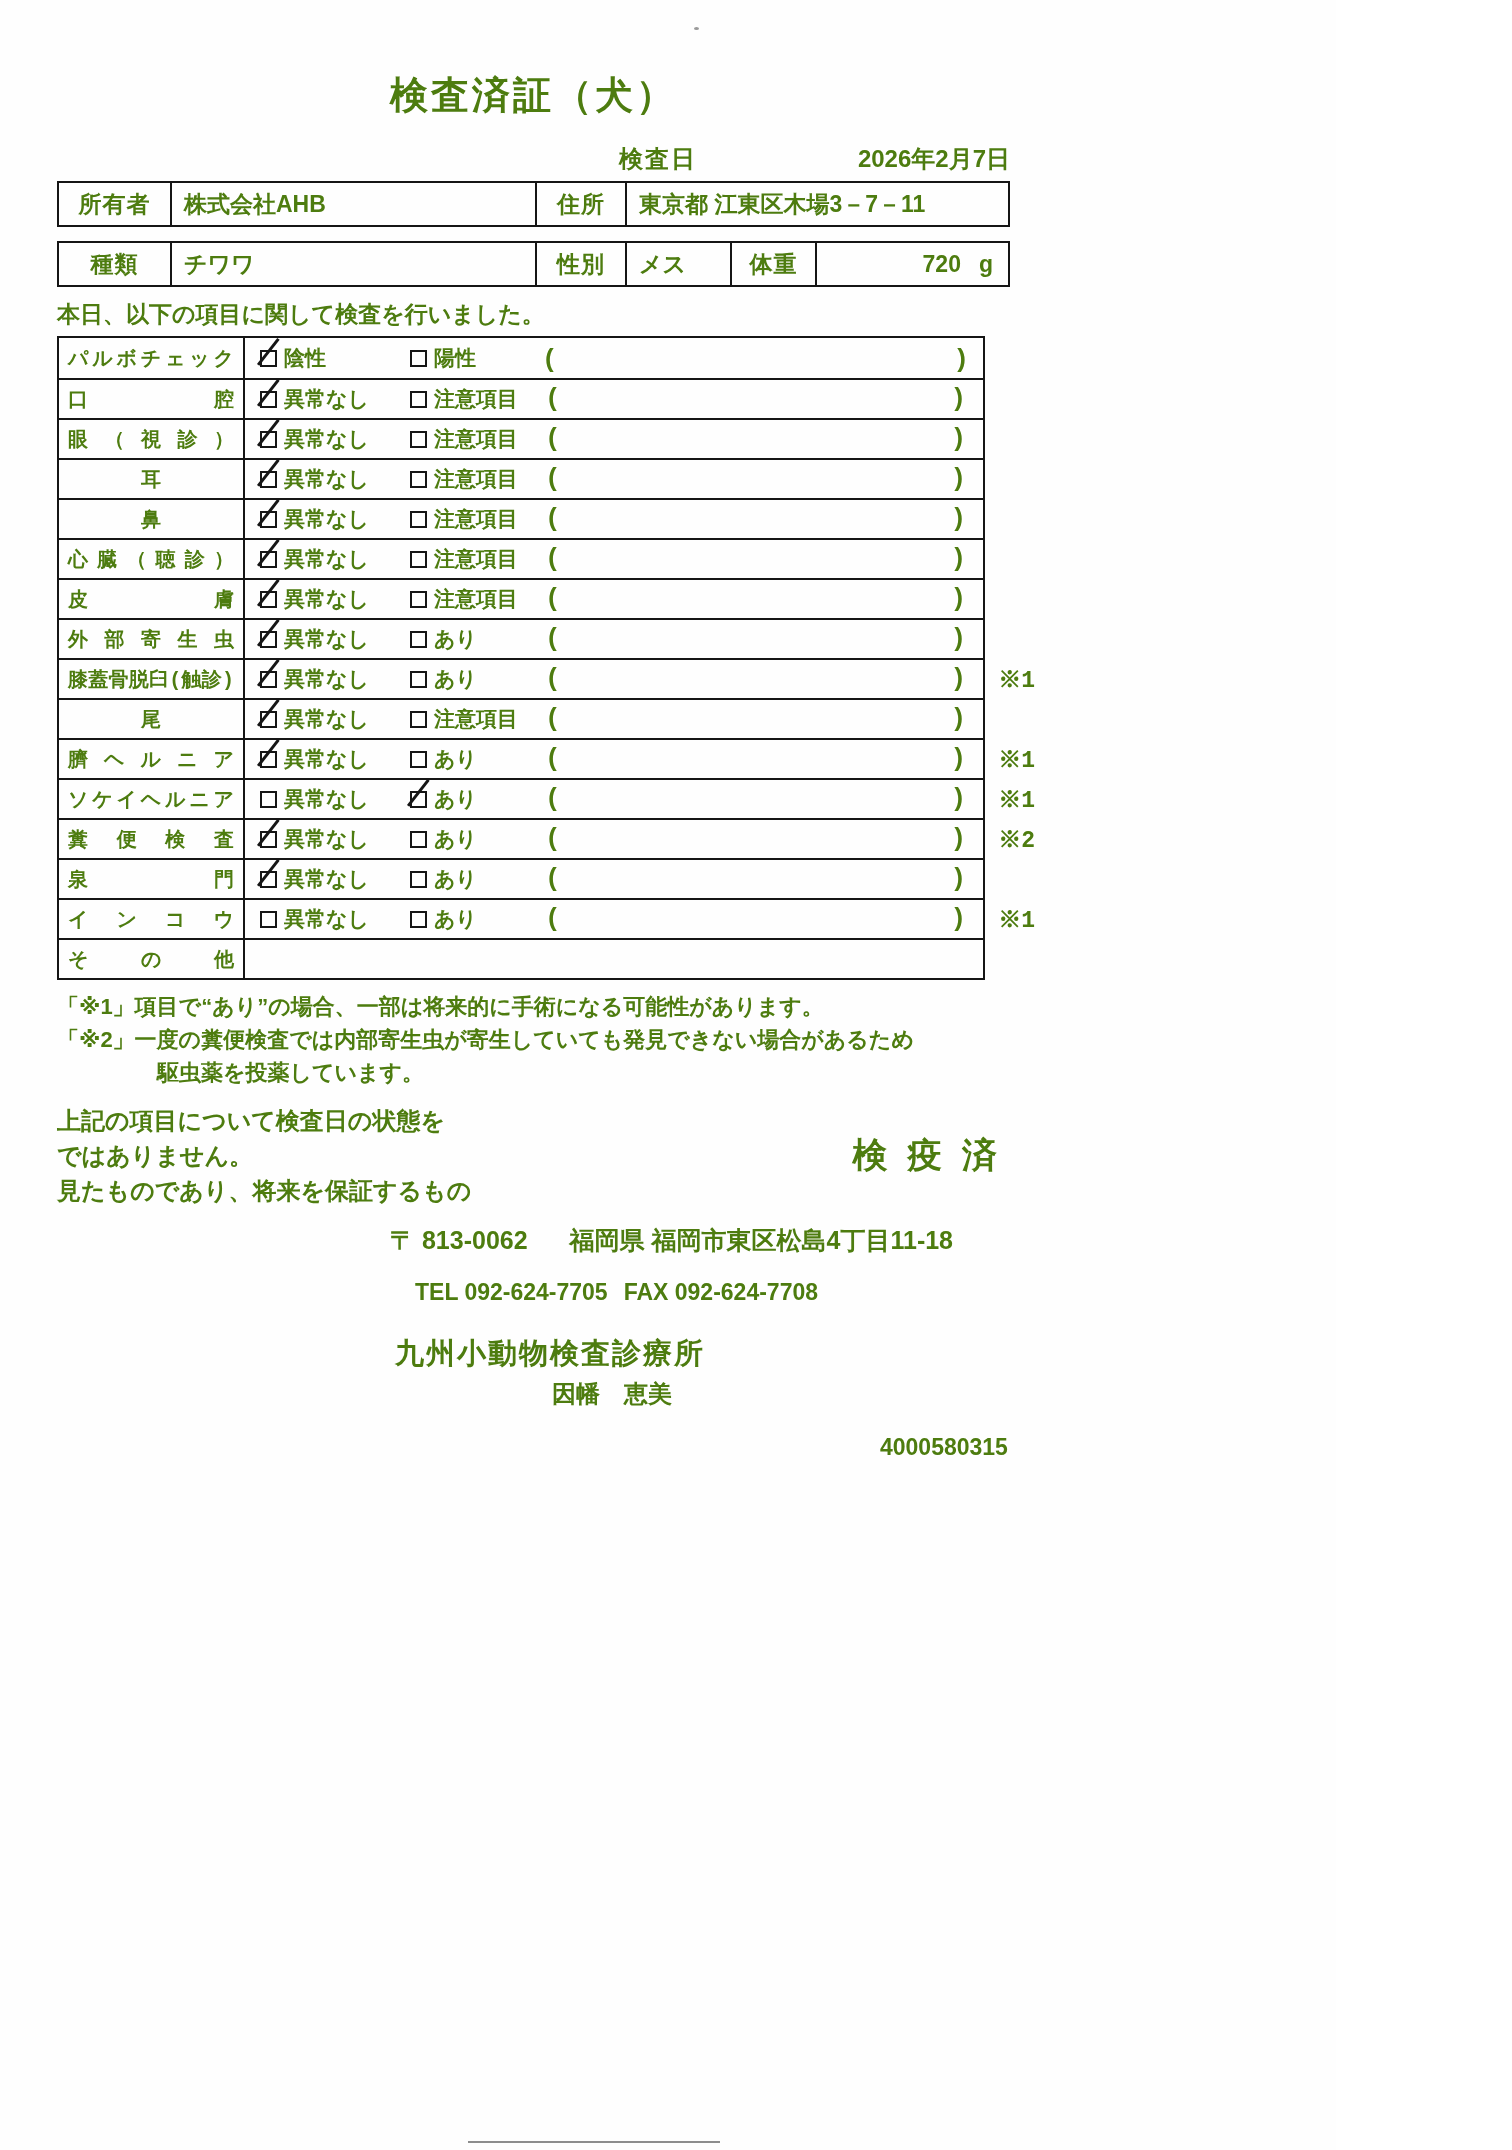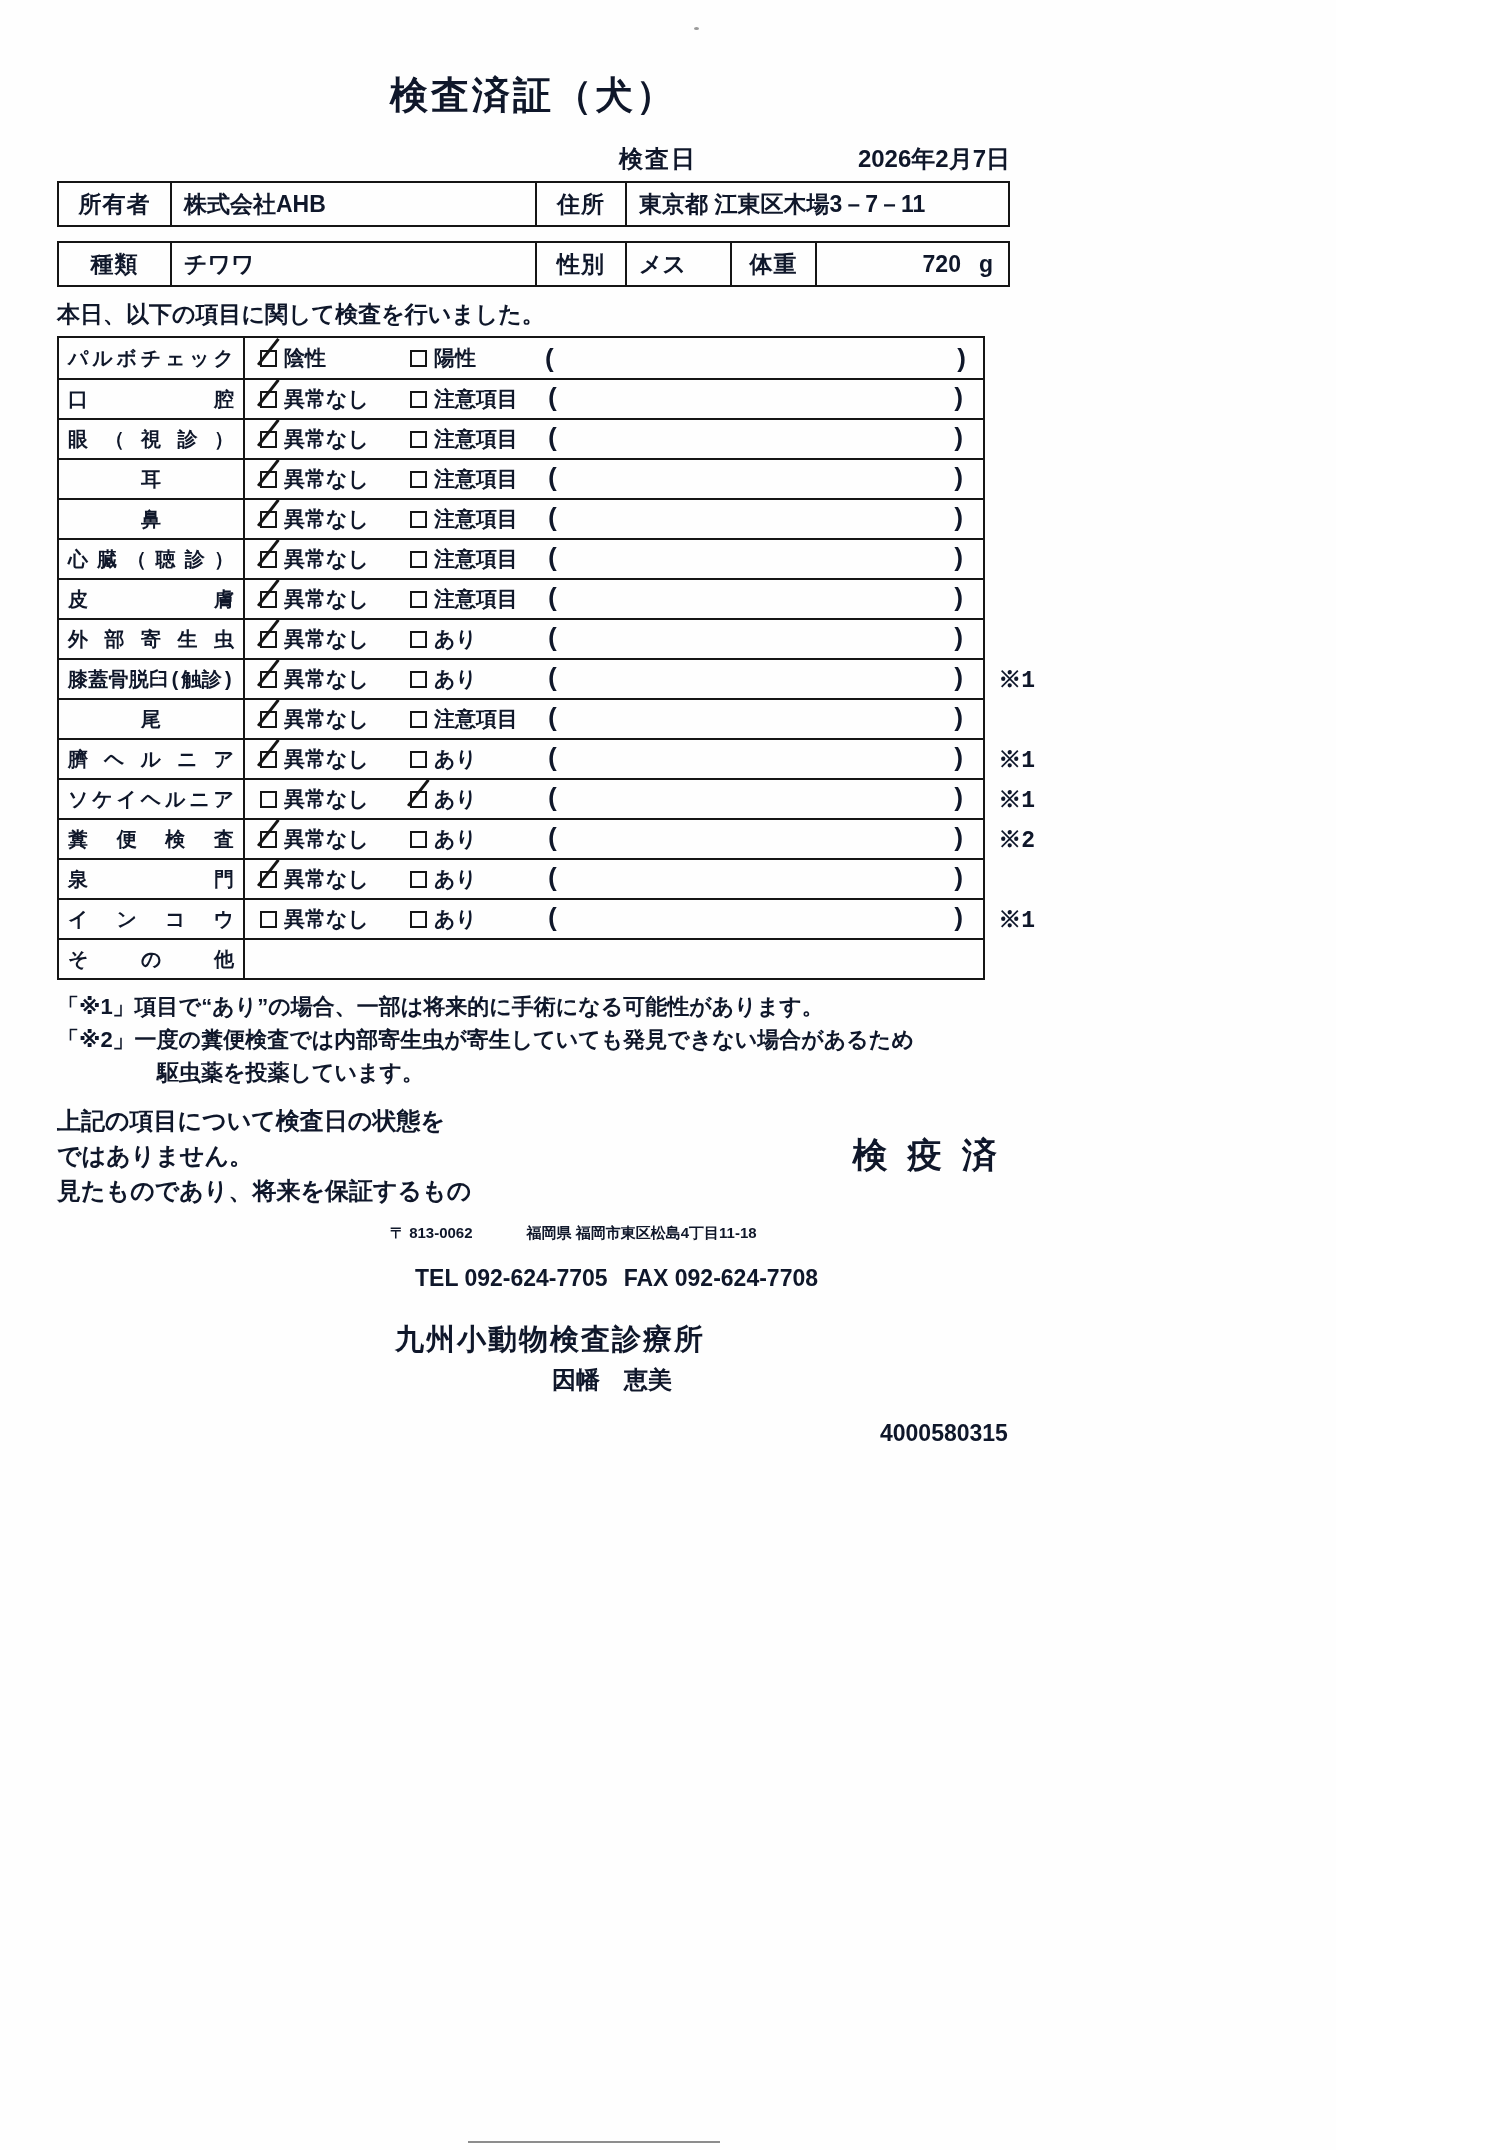--- a/index.html
+++ b/index.html
@@ -1,17 +1,17 @@
 <!DOCTYPE html>
 <html lang="ja"><head>
 <meta charset="utf-8">
 <style>
   * { margin:0; padding:0; box-sizing:border-box; }
   body { background:#ffffff; font-family:"Liberation Sans","DejaVu Sans",sans-serif; }
-  .page { position:relative; width:1336px; height:2150px; background:#fefefe; color:#0f172a; overflow:hidden; }
+  .page { position:relative; width:1336px; height:2150px; background:#fefefe; color:#4d7c0f; overflow:hidden; }
   .content { position:absolute; left:57px; top:0; width:953px; }
 
   .title { margin-top:70px; text-align:center; font-size:38px; font-weight:700; letter-spacing:3px; }
 
   .date-row { display:flex; margin-top:22px; font-size:24px; font-weight:600; }
   .date-label { margin-left:562px; letter-spacing:2px; }
   .date-value { margin-left:auto; }
 
   .box-table { border:2.5px solid #151515; }
   .owner-table { margin-top:6px; }
@@ -40,21 +40,21 @@
   .iparen { flex:1; display:flex; justify-content:space-between; align-items:center; padding-right:17px; font-size:26px; font-weight:600; }
   .rownote { position:absolute; right:-52px; top:50%; transform:translateY(-50%); font-size:23px; font-weight:700; white-space:nowrap; }
 
   .footnotes { margin-top:10px; font-size:22px; font-weight:600; line-height:33px; }
   .fnote.indent { padding-left:100px; }
 
   .disclaimer-row { display:flex; align-items:center; margin-top:14px; }
   .disclaimer { font-size:24px; font-weight:700; line-height:35px; }
   .stamp { margin-left:auto; margin-right:8px; font-size:35px; font-weight:700; letter-spacing:5px; white-space:nowrap; }
 
-  .addr-line { margin-top:16px; padding-left:333px; display:flex; gap:54px; font-size:15px; font-weight:600; white-space:nowrap; }
+  .addr-line { margin-top:16px; padding-left:333px; display:flex; gap:42px; font-size:25px; font-weight:600; white-space:nowrap; }
   .tel-line { margin-top:22px; padding-left:358px; display:flex; gap:16px; font-size:23px; font-weight:600; white-space:nowrap; }
   .clinic-name { margin-top:28px; padding-left:338px; font-size:29px; font-weight:700; letter-spacing:2px; }
   .examiner { margin-top:4px; padding-left:495px; font-size:24px; font-weight:600; }
   .doc-number { margin-top:24px; padding-left:823px; font-size:23px; font-weight:600; }
 
   .scan-dot { position:absolute; left:694px; top:27px; width:5px; height:3px; background:#9a9a9a; border-radius:50%; }
   .scan-line { position:absolute; left:468px; bottom:7px; width:252px; height:2px; background:#8d8d8d; }
 </style>
 </head>
 <body>

